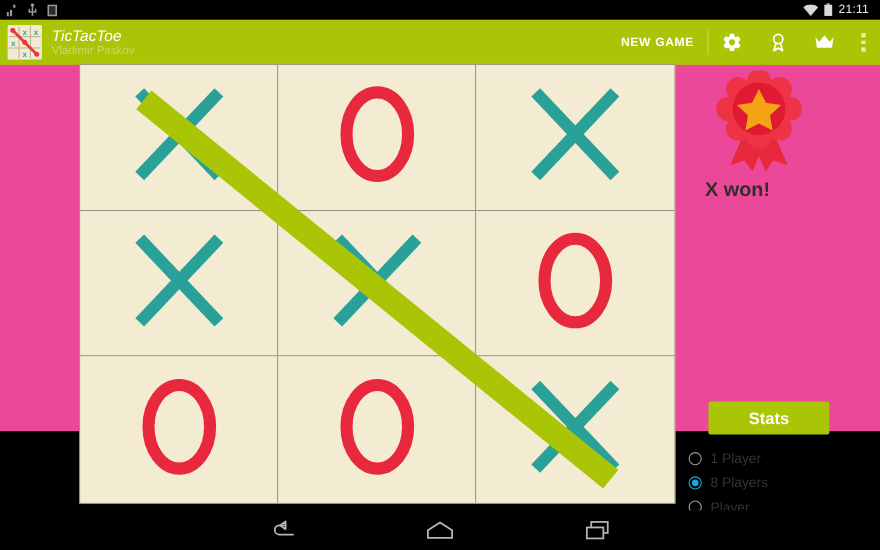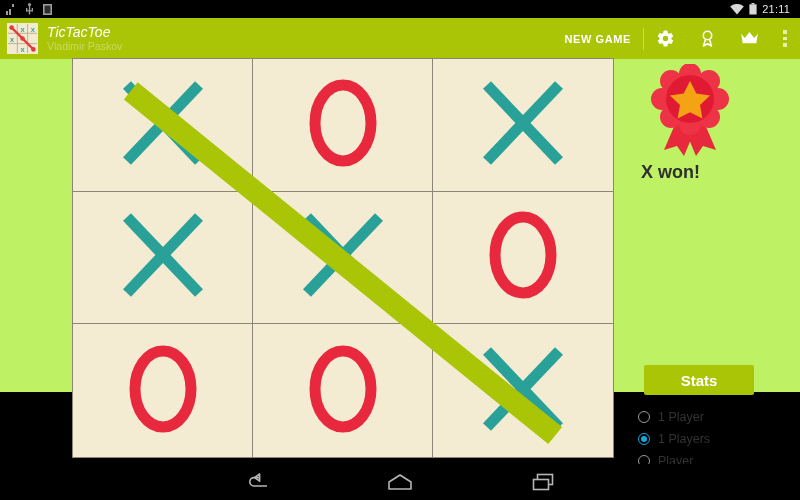--- a/index.html
+++ b/index.html
@@ -5,21 +5,21 @@
   * { box-sizing: border-box; margin: 0; padding: 0; }
   html, body {
     width: 800px; height: 500px;
     background: #000;
     font-family: "Liberation Sans", sans-serif;
     overflow: hidden;
   }
   #screen {
     position: relative;
     width: 800px; height: 392px;
-    background: #bef264;
+    background: #ec4899;
   }
 
   
   #statusbar {
     position: absolute; left: 0; top: 0;
     width: 800px; height: 18px;
     background: #000;
     display: flex; align-items: center;
     padding: 0 6px;
   }
@@ -108,21 +108,21 @@
   }
   #stats-btn {
     position: absolute; left: 22px; top: 307px;
     width: 110px; height: 30px;
     background: #a9c505; color: #fff;
     border: none; border-radius: 2px;
     font-family: "Liberation Sans", sans-serif;
     font-size: 15px; font-weight: bold;
     cursor: pointer;
   }
-  #modes { position: absolute; left: 16px; top: 348px; }
+  #modes { position: absolute; left: 4px; top: 348px; }
   .radio-row {
     display: flex; align-items: center; height: 22px;
     cursor: pointer;
   }
   .radio {
     width: 12px; height: 12px; border-radius: 50%;
     border: 1.6px solid #9a9a92; background: transparent;
     margin-right: 8px; flex: 0 0 auto; position: relative;
   }
   .radio.on { border-color: #18a6dd; }
@@ -317,21 +317,21 @@
 
     <button id="stats-btn" style="background: rgb(169, 197, 5);">Stats</button>
 
     <div id="modes">
       <div class="radio-row">
         <span class="radio"></span>
         <span class="radio-label">1 Player</span>
       </div>
       <div class="radio-row">
         <span class="radio on"></span>
-        <span class="radio-label">1 Players</span>
+        <span class="radio-label">8 Players</span>
       </div>
       <div class="radio-row">
         <span class="radio"></span>
         <span class="radio-label">Player</span>
       </div>
     </div>
   </div>
 
   <div id="navbar">
     <svg class="nav-btn" width="24" height="20" viewBox="0 0 24 20">

